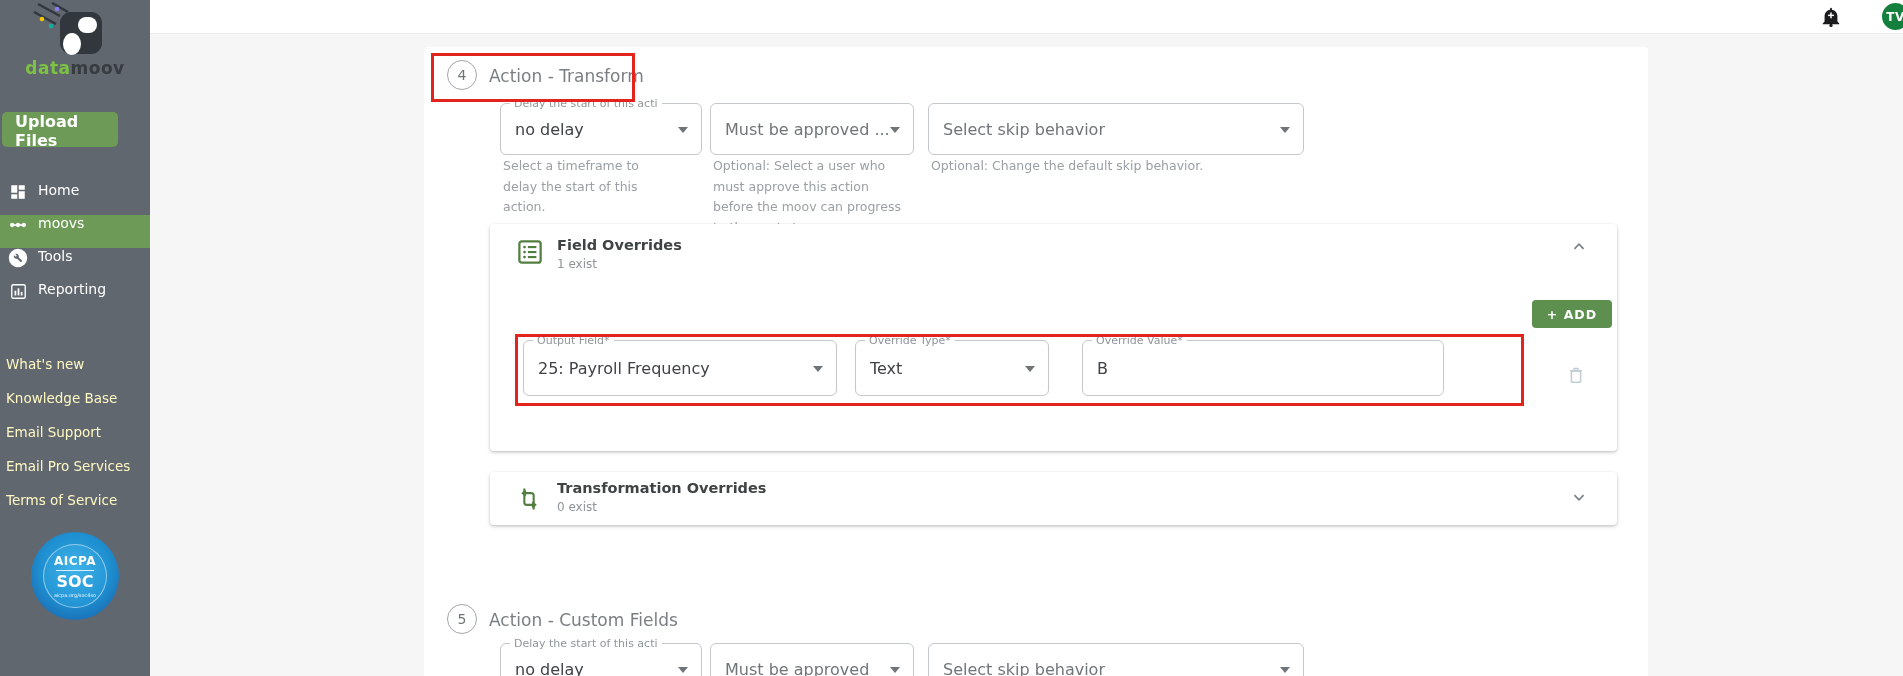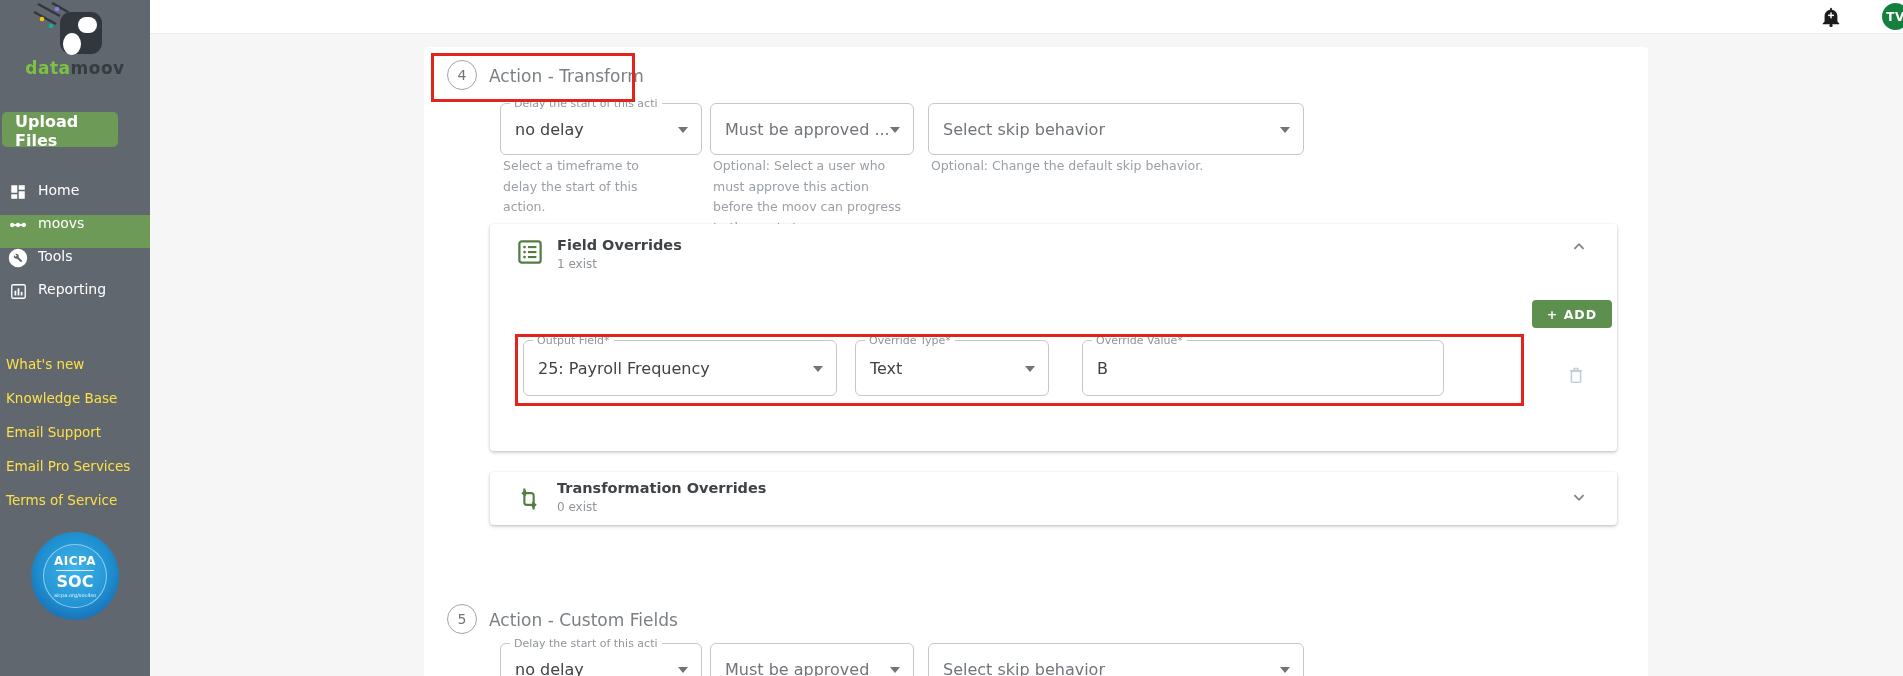--- a/index.html
+++ b/index.html
@@ -9,21 +9,21 @@
   
   .sidebar{position:absolute;left:0;top:0;width:150px;height:676px;background:#61676F;z-index:5;}
   .logo-mark{position:absolute;left:30px;top:2px;}
   .wordmark{position:absolute;left:0;top:58px;width:150px;text-align:center;font-size:17px;font-weight:700;letter-spacing:.5px;}
   .wm-green{color:#7DC242;}
   .wm-dark{color:#373C41;}
   .upload-btn{position:absolute;left:2px;top:112px;width:116px;height:35px;background:#6D9B57;border:none;border-radius:5px;color:#fff;font-weight:700;font-size:16px;text-align:left;padding:0 0 0 13px;font-family:inherit;cursor:pointer;}
   .nav-row{position:absolute;left:0;width:150px;height:33px;display:flex;align-items:flex-start;color:#fff;font-size:14px;cursor:pointer;}
   .nav-row .nav-ic{width:20px;height:20px;margin:0 10px 0 8px;display:flex;align-items:center;justify-content:center;}
   .nav-row.active{background:#6D9B57;}
-  .side-link{position:absolute;left:6px;color:#fde047;font-size:13.5px;cursor:pointer;}
+  .side-link{position:absolute;left:6px;color:#fef9c3;font-size:13.5px;cursor:pointer;}
   .soc-badge{position:absolute;left:31px;top:532px;width:88px;height:88px;border-radius:50%;
     background:radial-gradient(circle at 50% 42%, #33A9E0 0%, #1E8FD0 52%, #1B75BB 74%, #145990 100%);
     display:flex;align-items:center;justify-content:center;}
   .soc-inner{width:62px;height:62px;border-radius:50%;border:1px solid rgba(255,255,255,.5);
     background:radial-gradient(circle at 50% 38%, #3FB3E8 0%, #2496D6 70%, #1F86C8 100%);
     display:flex;flex-direction:column;align-items:center;justify-content:center;color:#fff;}
   .soc-org{font-size:12px;font-weight:600;letter-spacing:.5px;line-height:1;}
   .soc-div{width:38px;height:1px;background:rgba(255,255,255,.8);margin:3px 0;}
   .soc-prog{font-size:16px;font-weight:700;line-height:1;}
   .soc-url{font-size:5px;margin-top:2px;opacity:.9;}

